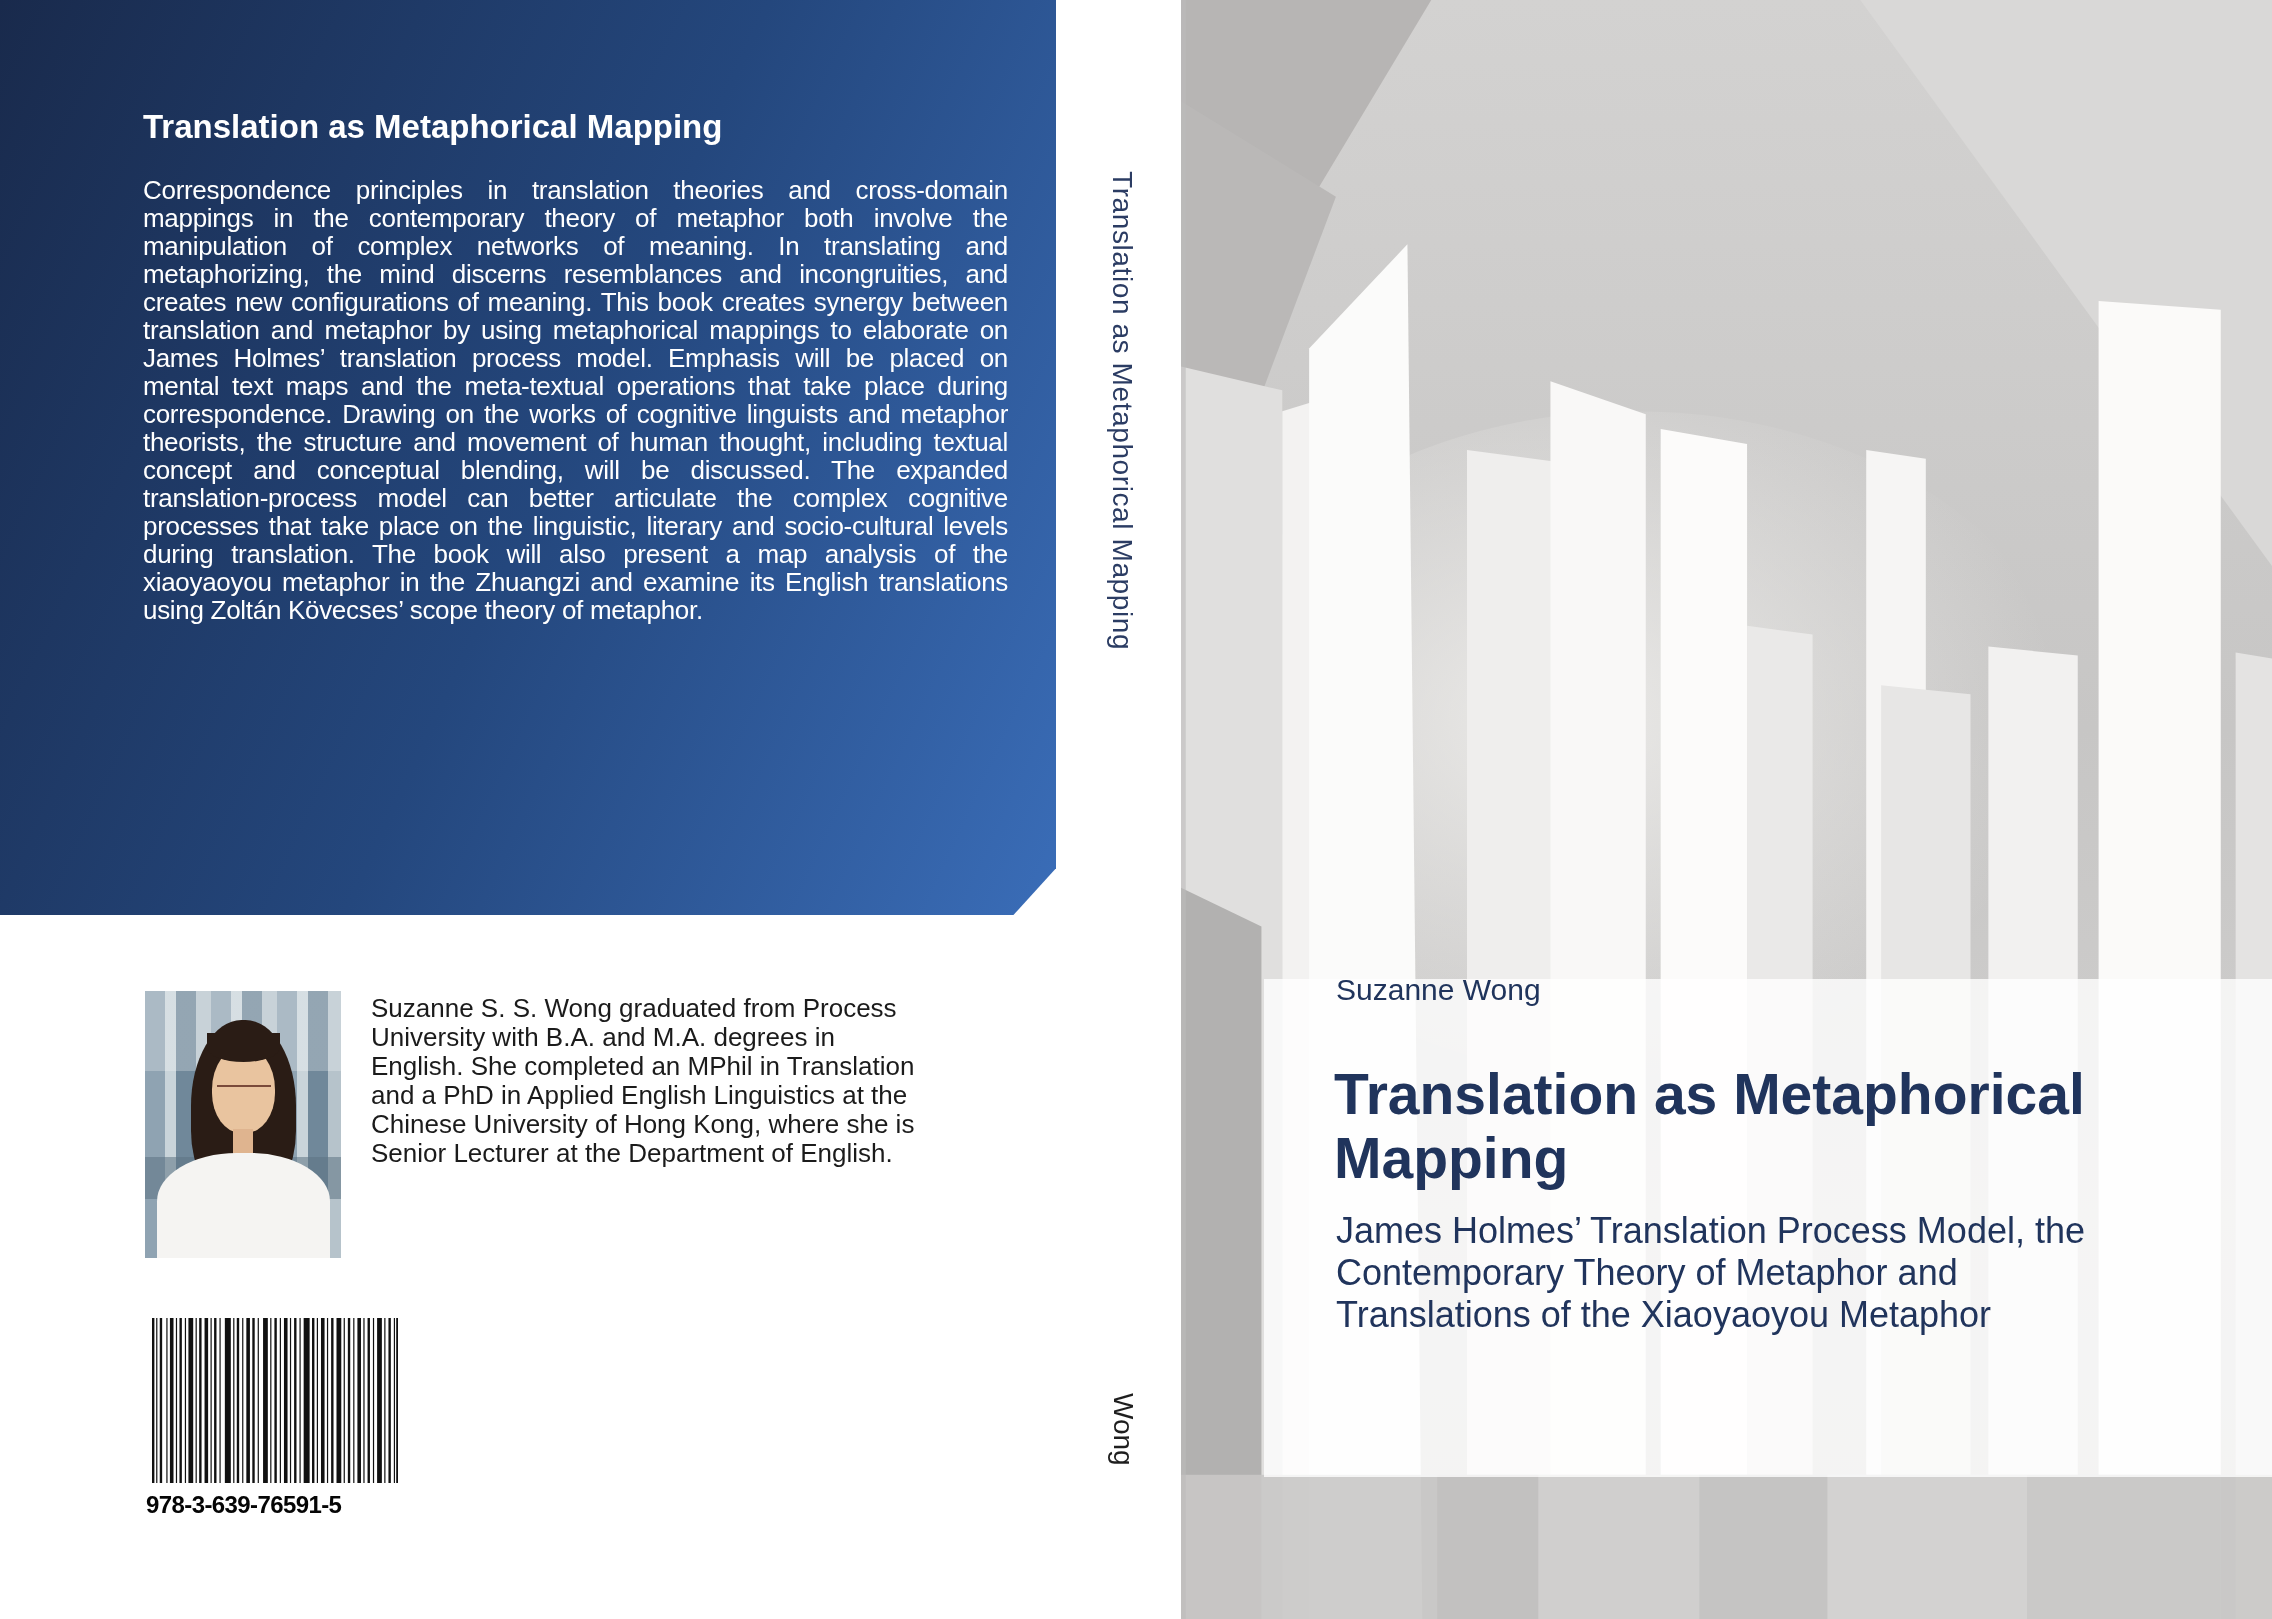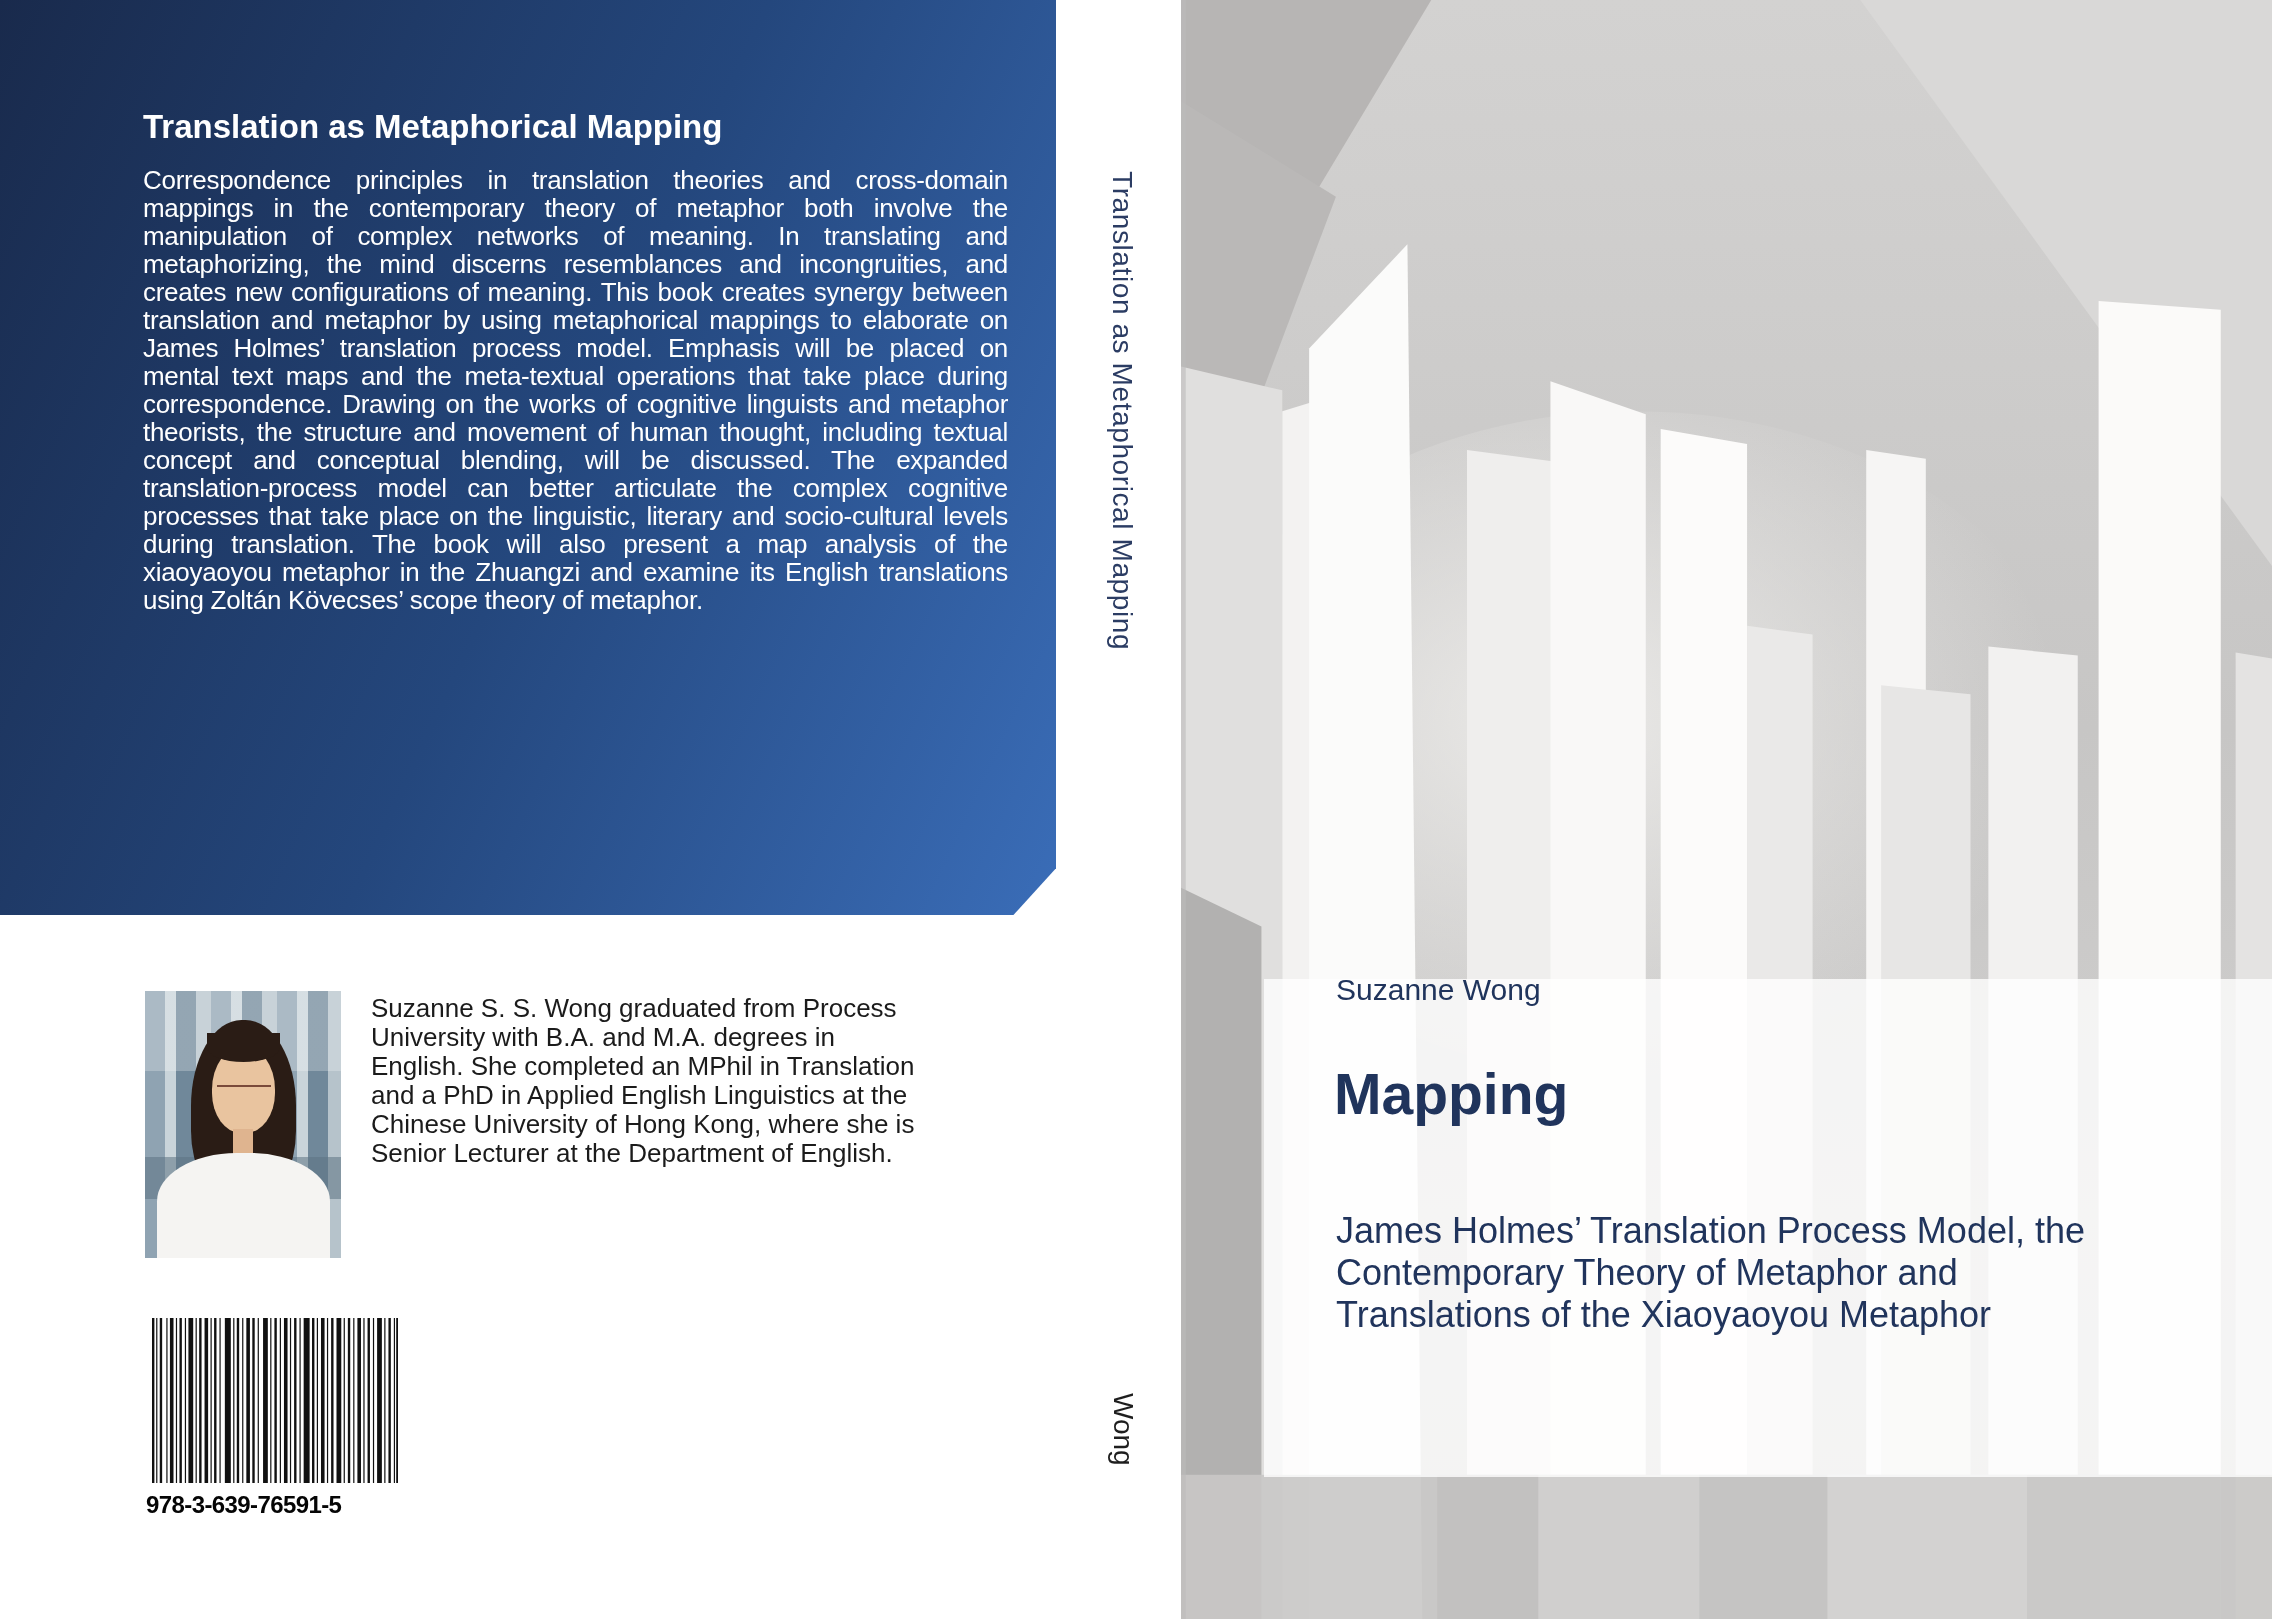--- a/index.html
+++ b/index.html
@@ -14,21 +14,21 @@
   .back-panel{
     position:absolute;left:0;top:0;width:1056px;height:915px;
     background:linear-gradient(115deg,#192a4c 0%,#24477d 52%,#3a6db8 100%);
     clip-path:polygon(0 0,100% 0,100% 94.9%,95.97% 100%,0 100%);
   }
   .back-title{
     position:absolute;left:143px;top:108px;
     font-size:33px;font-weight:bold;color:#ffffff;letter-spacing:0px;
   }
   .back-blurb{
-    position:absolute;left:143px;top:166px;width:865px;
+    position:absolute;left:143px;top:176px;width:865px;
     font-size:26px;line-height:28px;color:#ffffff;
     text-align:justify;letter-spacing:-0.3px;
   }
   .author-bio{
     position:absolute;left:371px;top:994px;width:545px;
     font-size:26px;line-height:29px;color:#1b1b1b;
   }
 
   
   .author-photo{
@@ -217,20 +217,21 @@
   </svg>
   <div class="isbn-text">978-3-639-76591-5</div>
 
   <div class="spine-title">Translation as Metaphorical Mapping</div>
   <div class="spine-author">Wong</div>
 
 
   <div class="front-author">Suzanne Wong</div>
 
   <div class="front-title">
+    <div>Translation as Metaphorical</div>
     <div>Mapping</div>
   </div>
 
   <div class="front-subtitle">
     <div>James Holmes’ Translation Process Model, the</div>
     <div>Contemporary Theory of Metaphor and</div>
     <div>Translations of the Xiaoyaoyou Metaphor</div>
   </div>
 
 </div>

